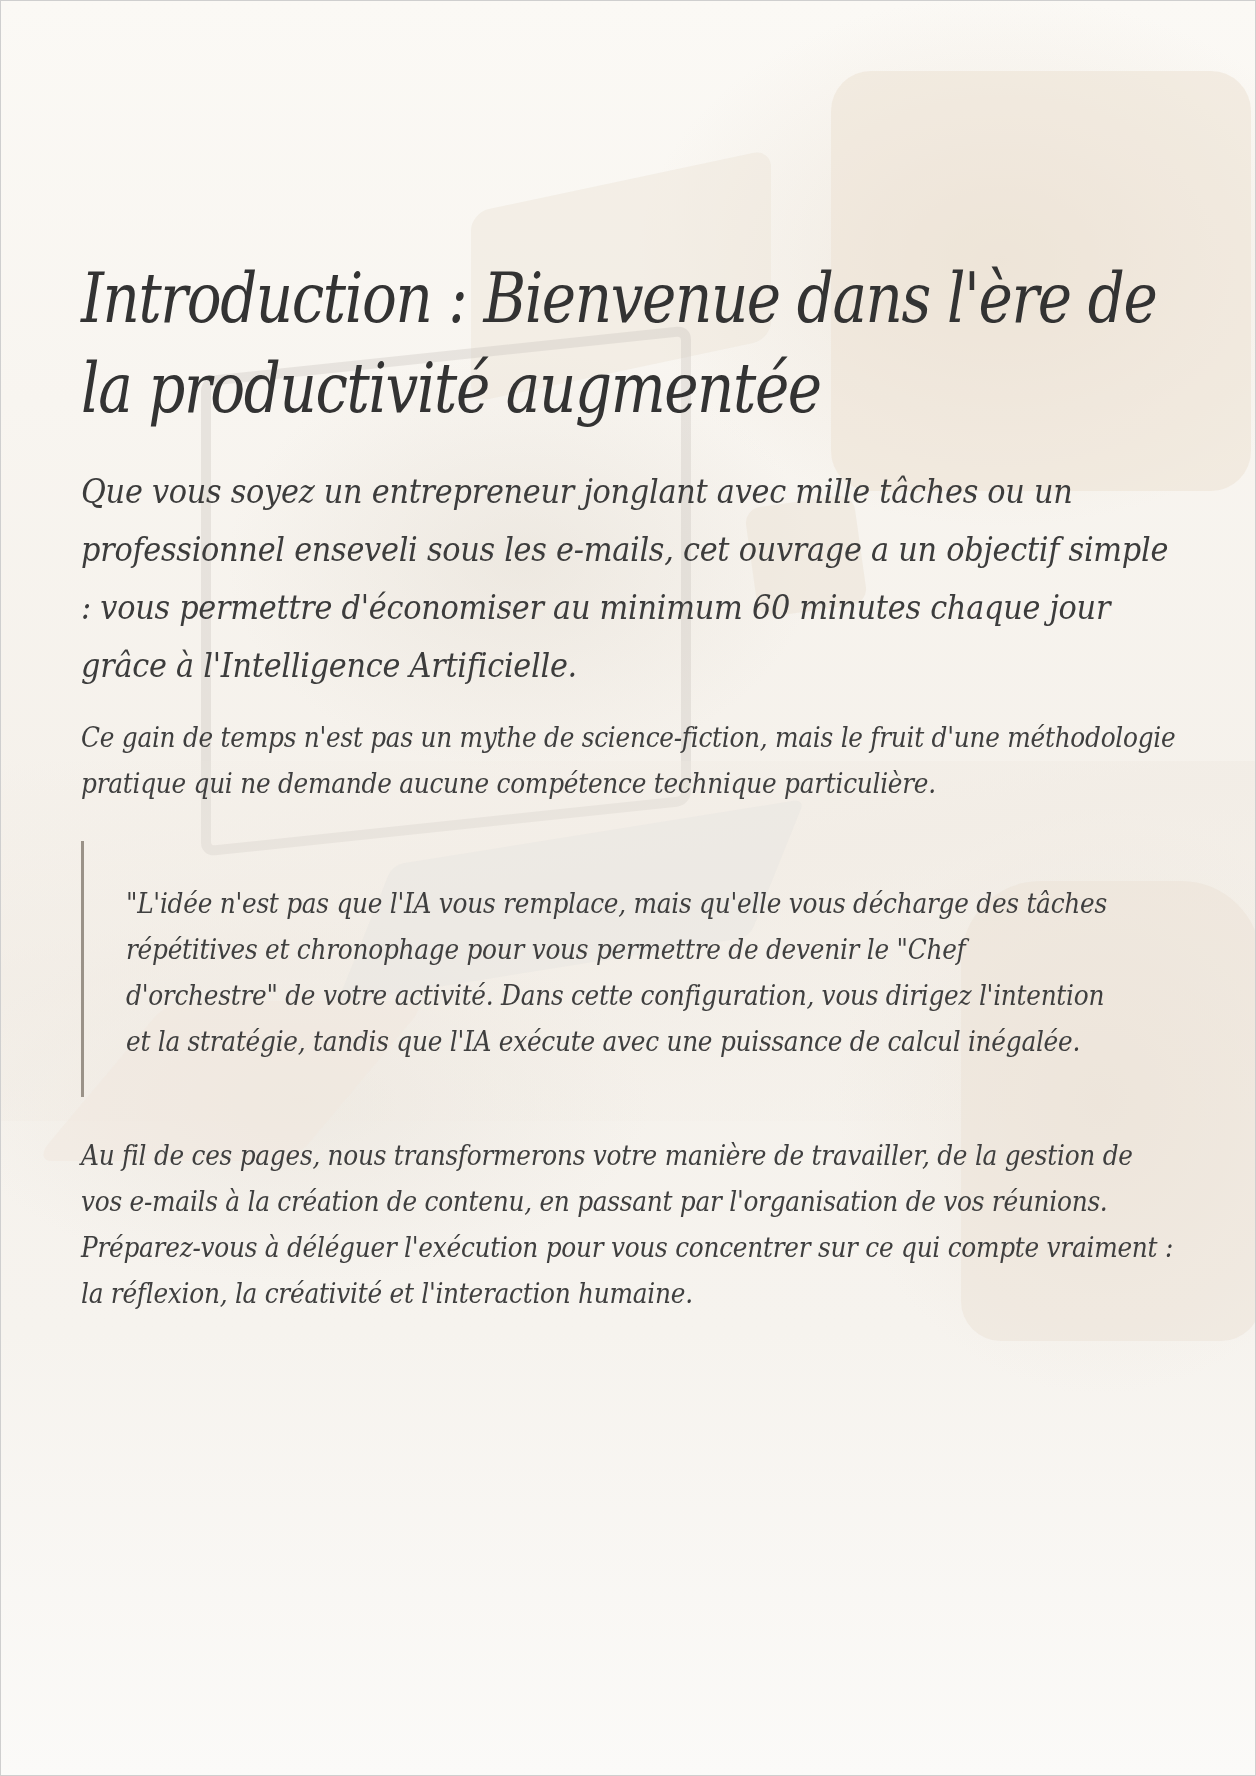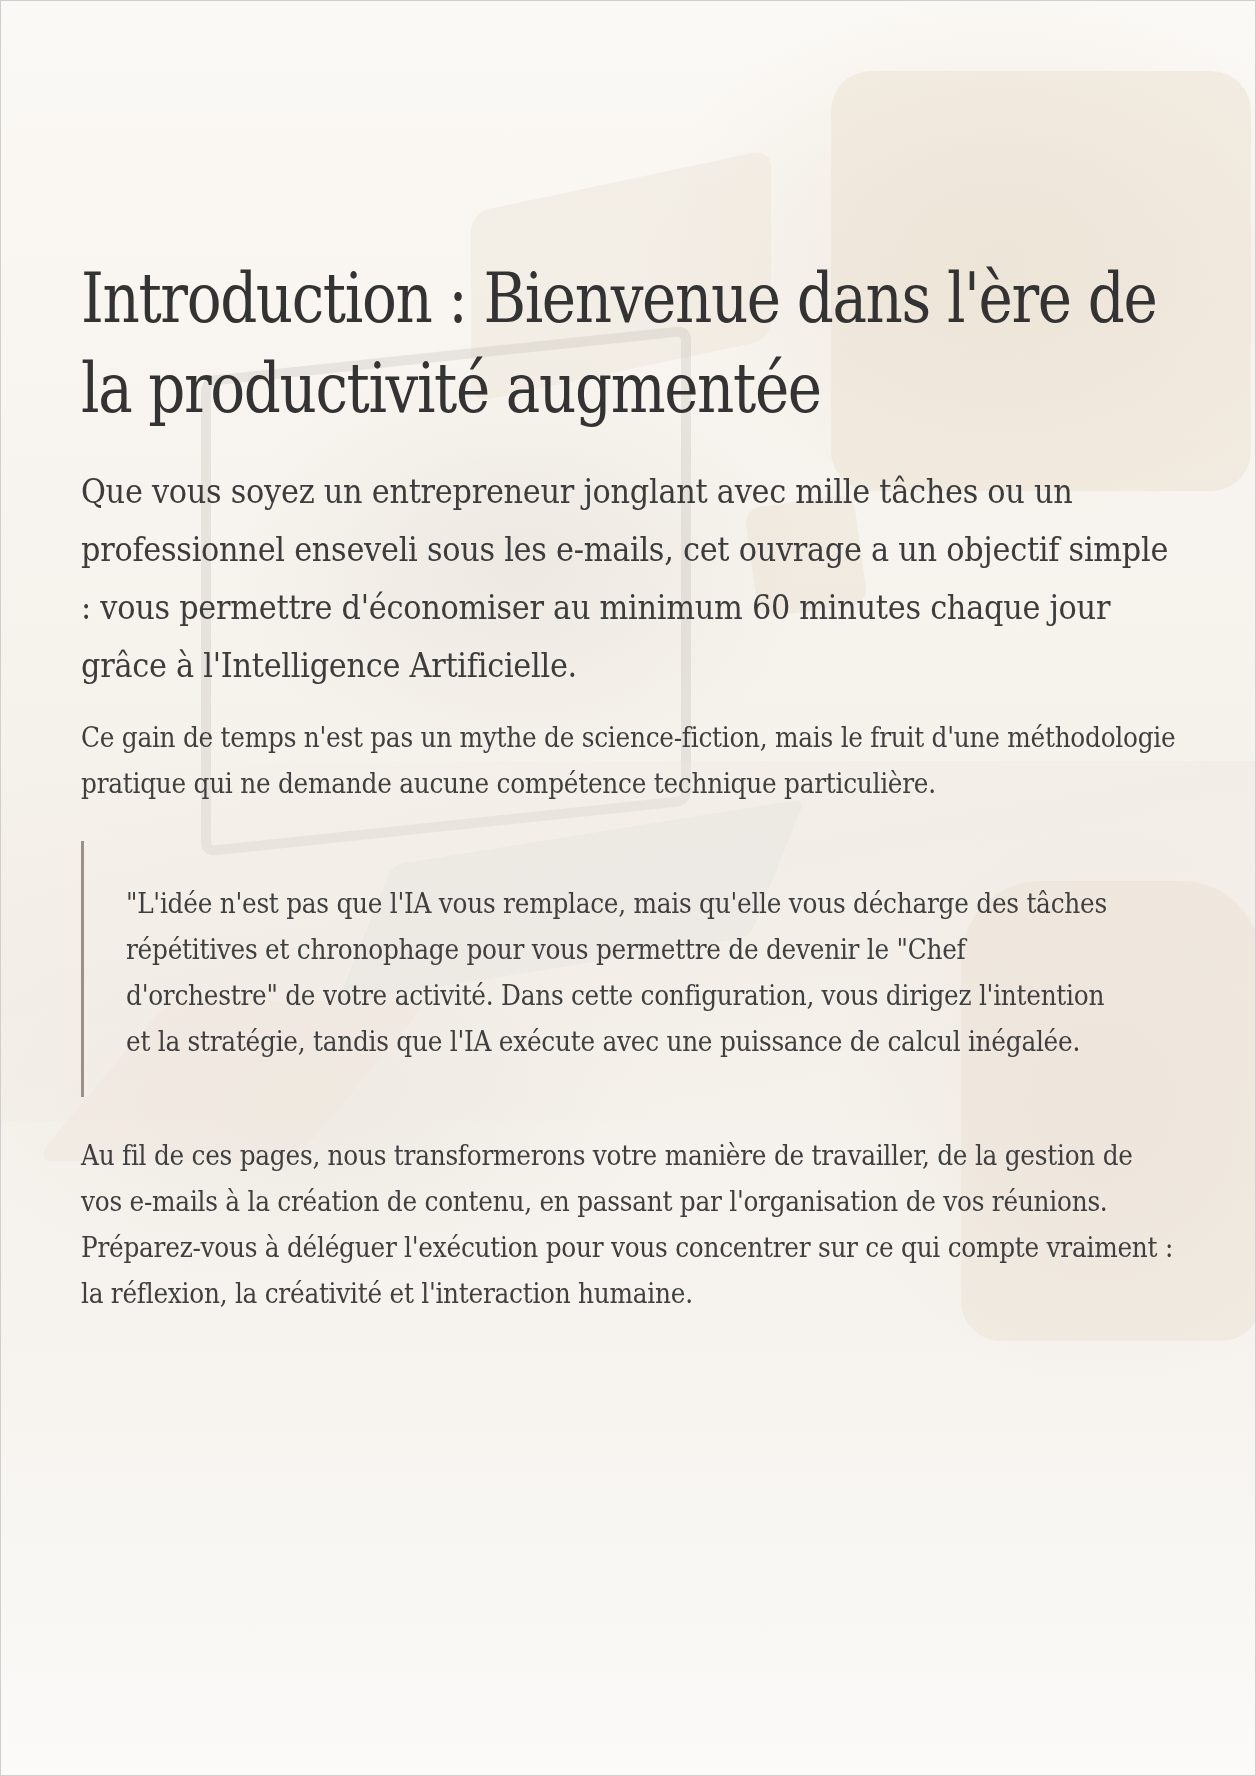--- a/index.html
+++ b/index.html
@@ -10,20 +10,21 @@
       font-family: "DejaVu Serif", "Liberation Serif", serif;
       color: #3a3a3a;
     }
     .page {
       position: relative;
       width: 1254px;
       height: 1774px;
       border: 1px solid #cfcfcf;
       background: #f8f6f2;
       overflow: hidden;
+      font-style: italic;
     }
     
     .bg {
       position: absolute; inset: 0;
       background:
         radial-gradient(ellipse 520px 380px at 1000px 260px, rgba(226,214,198,0.45), transparent 70%),
         radial-gradient(ellipse 420px 300px at 520px 560px, rgba(220,212,200,0.35), transparent 70%),
         radial-gradient(ellipse 380px 420px at 1100px 1100px, rgba(232,222,210,0.45), transparent 70%),
         radial-gradient(ellipse 500px 260px at 300px 1100px, rgba(225,218,208,0.35), transparent 70%),
         linear-gradient(180deg, #fbf9f5 0%, #f5f1eb 45%, #f6f3ee 75%, #fbfaf8 100%);

